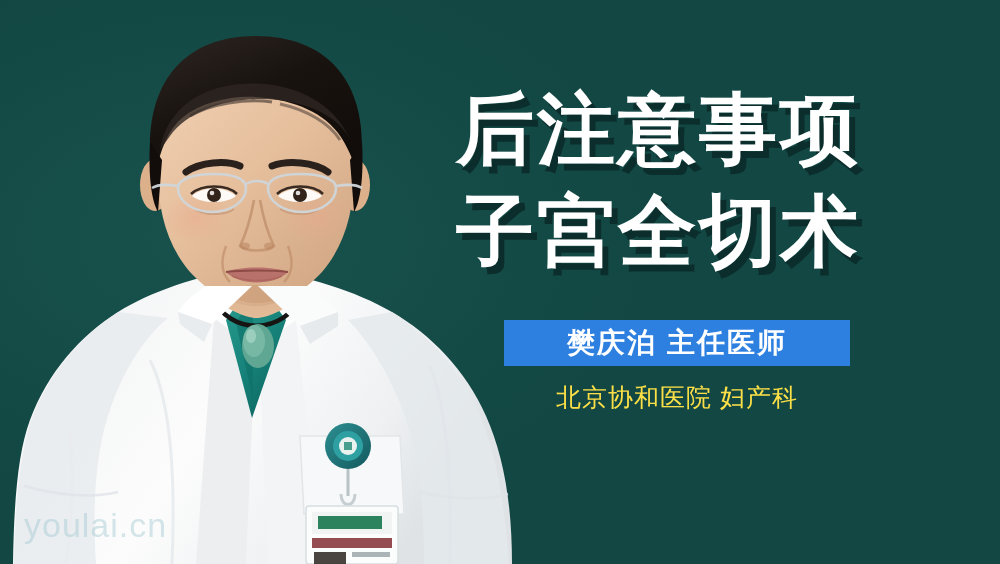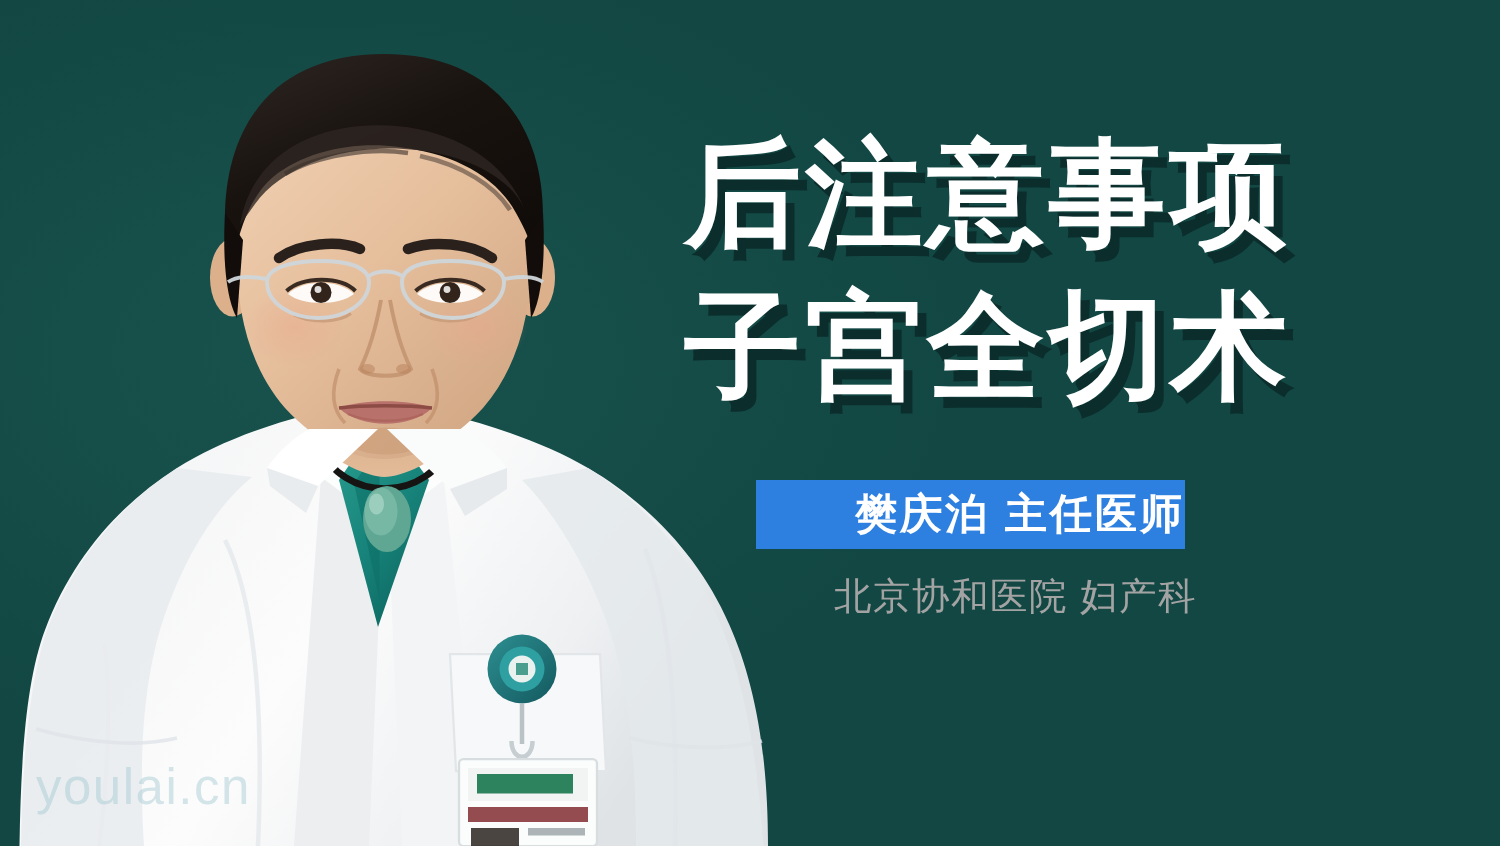--- a/index.html
+++ b/index.html
@@ -57,43 +57,43 @@
     letter-spacing: 3px;
     white-space: nowrap;
     text-shadow: 6px 7px 0 #0b2e2c;
   }
 
   
   .doctor-badge {
     position: absolute;
     left: 504px;
     top: 320px;
-    width: 286px;
+    width: 346px;
     height: 46px;
     background: #2e80e0;
     display: flex;
     align-items: center;
-    justify-content: flex-end;
+    justify-content: center;
   }
   .doctor-badge span {
     color: #ffffff;
     font-size: 28px;
     font-weight: bold;
     letter-spacing: 2px;
     white-space: nowrap;
   }
 
   
   .affiliation {
     position: absolute;
     left: 504px;
     top: 381px;
     width: 346px;
     text-align: center;
-    color: #a3a3a3;
+    color: #fde047;
     font-size: 25px;
     letter-spacing: 1px;
     white-space: nowrap;
   }
 
   
   .watermark {
     position: absolute;
     left: 24px;
     top: 506px;

